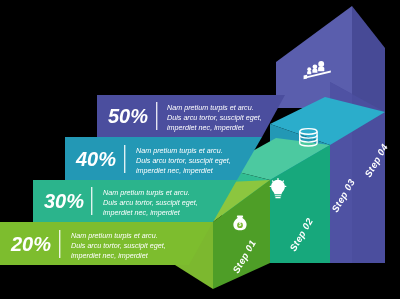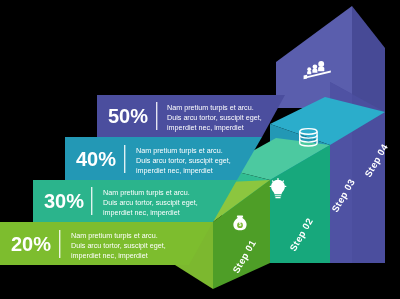--- a/index.html
+++ b/index.html
@@ -1,18 +1,18 @@
 <!DOCTYPE html>
 <html><head>
 <meta charset="utf-8">
 <style>
   html,body{margin:0;padding:0;background:#000;}
   body{width:400px;height:299px;overflow:hidden;
        font-family:"Liberation Sans","DejaVu Sans",sans-serif;}
-  #stage{position:relative;width:400px;height:299px;background:#000;}
+  #stage{position:relative;width:400px;height:299px;background:#000;font-style:italic;}
   #stage svg{position:absolute;left:0;top:0;}
 
   .bar-pct{
     font-weight:bold;
     fill:#ffffff;
     font-family:"Liberation Sans","DejaVu Sans",sans-serif;
   }
   .bar-body{
     fill:#ffffff;
     font-family:"Liberation Sans","DejaVu Sans",sans-serif;

